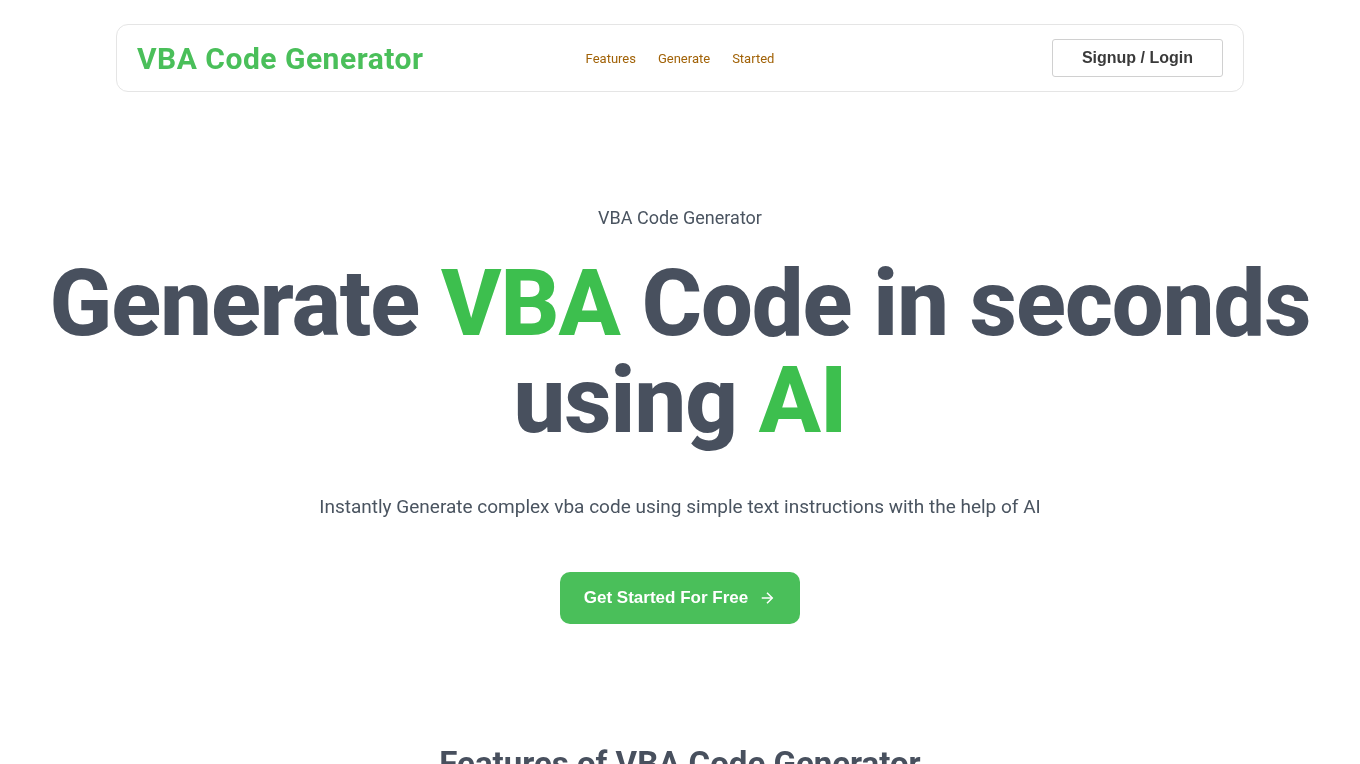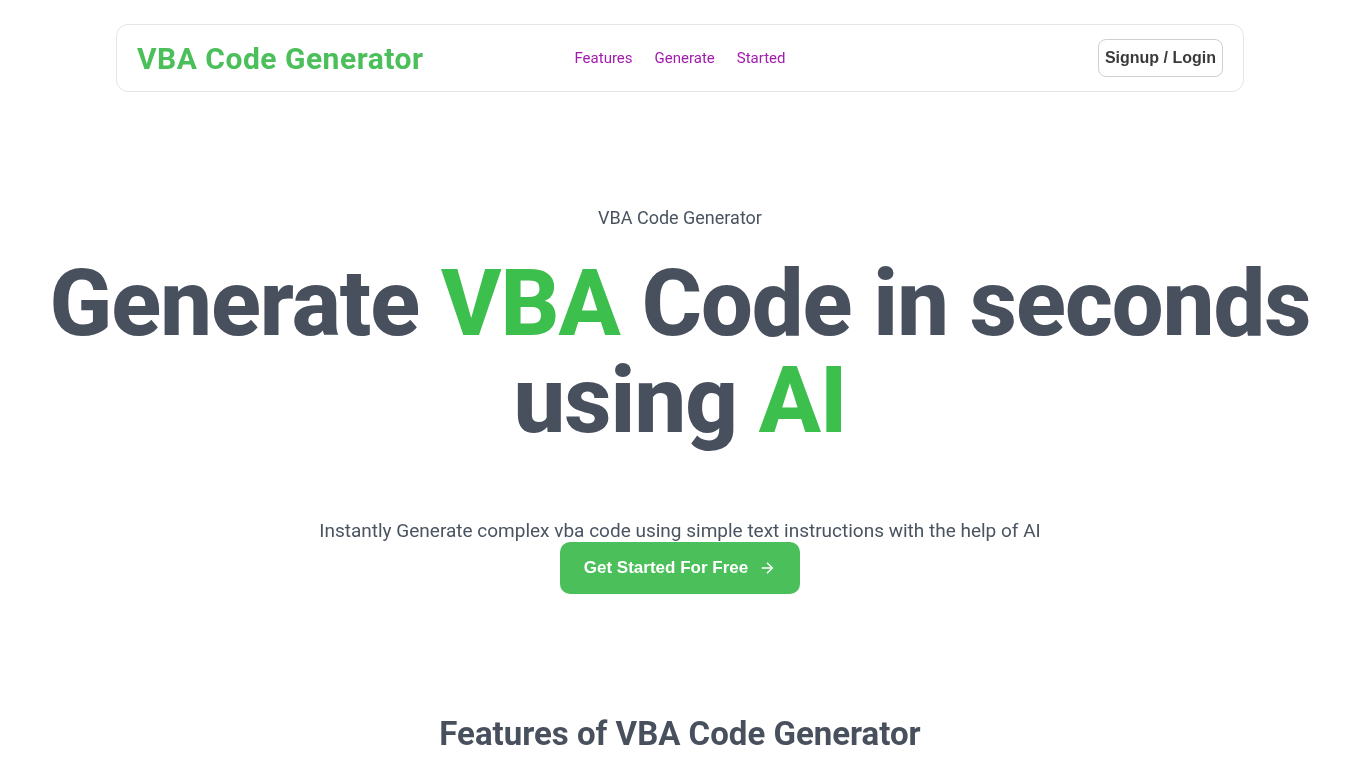--- a/index.html
+++ b/index.html
@@ -34,30 +34,30 @@
     
     .nav-center {
       display: flex;
       gap: 22px;
       position: absolute;
       left: 50%;
       transform: translateX(-50%);
     }
     
     .nav-link {
-      font-size: 15px;
-      color: #a21caf;
+      font-size: 13px;
+      color: #a16207;
       text-decoration: none;
       cursor: pointer;
     }
     
     .signup-btn {
-      padding: 9px 6px;
+      padding: 9px 29px;
       border: 1px solid #d0d0d0;
-      border-radius: 8px;
+      border-radius: 3px;
       font-size: 16px;
       font-weight: 600;
       color: #3a3a3a;
       background: #ffffff;
       cursor: pointer;
     }
     
     .hero {
       text-align: center;
       margin-top: 115px;
@@ -68,31 +68,32 @@
       font-size: 18px;
       color: #4a5460;
       margin-bottom: 28px;
     }
     
     .hero-title {
       font-size: 92px;
       font-weight: 800;
       line-height: 1.05;
       color: #48505e;
-      margin-bottom: 70px;
+      margin-bottom: 46px;
       letter-spacing: -1px;
     }
     
     .highlight {
       color: #3DBF4E;
     }
     
     .hero-subtitle {
       font-size: 19px;
       color: #4a5460;
+      margin-bottom: 54px;
     }
     
     .cta-btn {
       display: inline-flex;
       align-items: center;
       gap: 10px;
       padding: 16px 24px;
       background: #4ABF5A;
       color: #ffffff;
       font-size: 17px;

